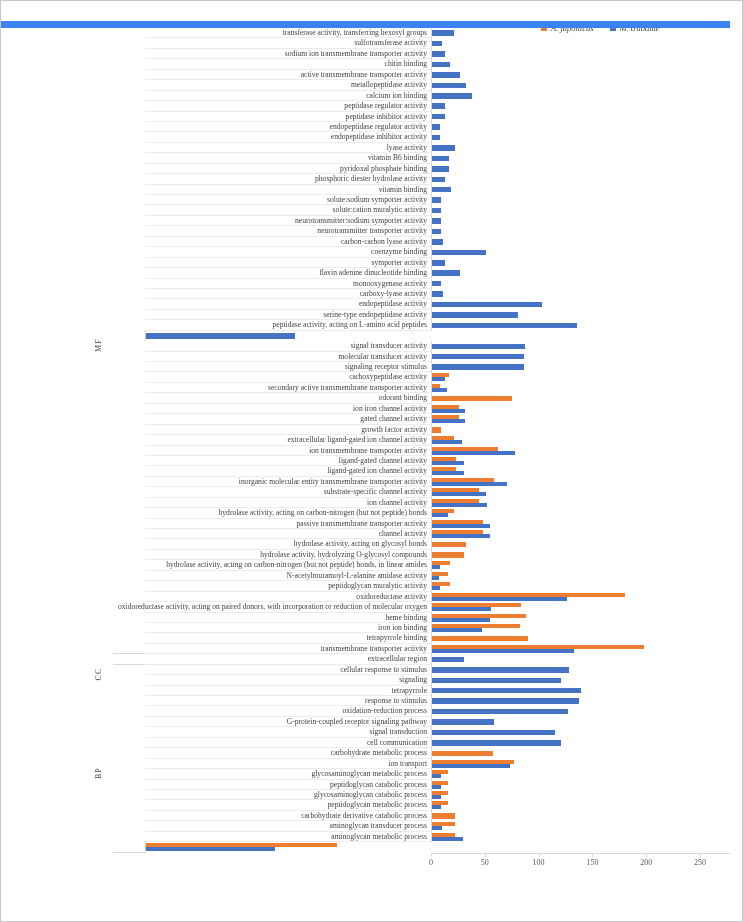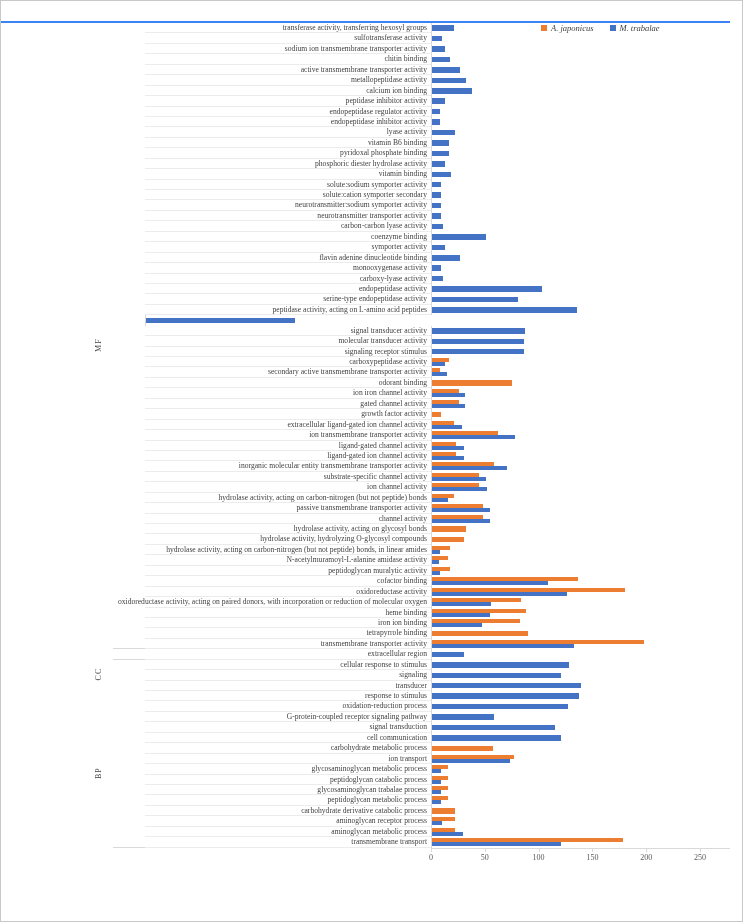--- a/index.html
+++ b/index.html
@@ -2,21 +2,21 @@
 <html><head>
 <meta charset="utf-8">
 <style>
   * { margin:0; padding:0; box-sizing:border-box; }
   body { background:#fff; font-family:"Liberation Serif","DejaVu Serif",serif; }
   .page {
     position:relative; width:743px; height:922px; background:#fff;
     border:1px solid #c8c8c8; overflow:hidden;
   }
   .chart { position:absolute; top:20px; left:0; }
-  .rows { border-top:2px solid #3b82f6; }
+  .rows { border-top:7px solid #3b82f6; }
   .row { display:flex; height:10.45px; margin-left:112px; }
   .group-cell { width:32px; }
   .row.group-last .group-cell { border-bottom:1px solid #d9d9d9; }
   .label-cell {
     width:286px; text-align:right; padding-right:4px;
     font-size:7.6px; line-height:10.4px; color:#3f3f3f;
     white-space:nowrap; border-bottom:1px solid #ececec;
     direction:rtl; 
   }
   .plot-cell { width:299px; position:relative; border-left:1px solid #d9d9d9; }
@@ -112,20 +112,27 @@
         </div>
         <div class="row">
           <div class="group-cell"></div>
           <div class="label-cell" title="calcium ion binding">calcium ion binding</div>
           <div class="plot-cell">
             <div class="bar mt" style="width: 39.8px; top: 2.4px; height: 5.5px;"></div>
           </div>
         </div>
         <div class="row">
           <div class="group-cell"></div>
+          <div class="label-cell" title="peptidase regulator activity">peptidase regulator activity</div>
+          <div class="plot-cell">
+            <div class="bar mt" style="width: 12.9px; top: 2.4px; height: 5.5px;"></div>
+          </div>
+        </div>
+        <div class="row">
+          <div class="group-cell"></div>
           <div class="label-cell" title="peptidase inhibitor activity">peptidase inhibitor activity</div>
           <div class="plot-cell">
             <div class="bar mt" style="width: 12.9px; top: 2.4px; height: 5.5px;"></div>
           </div>
         </div>
         <div class="row">
           <div class="group-cell"></div>
           <div class="label-cell" title="endopeptidase regulator activity">endopeptidase regulator activity</div>
           <div class="plot-cell">
             <div class="bar mt" style="width: 7.5px; top: 2.4px; height: 5.5px;"></div>
@@ -175,21 +182,21 @@
         </div>
         <div class="row">
           <div class="group-cell"></div>
           <div class="label-cell" title="solute:sodium symporter activity">solute:sodium symporter activity</div>
           <div class="plot-cell">
             <div class="bar mt" style="width: 8.6px; top: 2.4px; height: 5.5px;"></div>
           </div>
         </div>
         <div class="row">
           <div class="group-cell"></div>
-          <div class="label-cell" title="solute:cation symporter activity">solute:cation symporter secondary</div>
+          <div class="label-cell" title="solute:cation symporter activity">solute:cation muralytic activity</div>
           <div class="plot-cell">
             <div class="bar mt" style="width: 8.6px; top: 2.4px; height: 5.5px;"></div>
           </div>
         </div>
         <div class="row">
           <div class="group-cell"></div>
           <div class="label-cell" title="neurotransmitter:sodium symporter activity">neurotransmitter:sodium symporter activity</div>
           <div class="plot-cell">
             <div class="bar mt" style="width: 8.6px; top: 2.4px; height: 5.5px;"></div>
           </div>
@@ -450,28 +457,20 @@
         <div class="row">
           <div class="group-cell"></div>
           <div class="label-cell" title="peptidoglycan muralytic activity">peptidoglycan muralytic activity</div>
           <div class="plot-cell">
             <div class="bar aj" style="width: 18.3px; top: 1px; height: 4px;"></div>
             <div class="bar mt" style="width: 7.5px; top: 5px; height: 4px;"></div>
           </div>
         </div>
         <div class="row">
           <div class="group-cell"></div>
-          <div class="label-cell" title="cofactor binding">cofactor binding</div>
-          <div class="plot-cell">
-            <div class="bar aj" style="width: 146.3px; top: 1px; height: 4px;"></div>
-            <div class="bar mt" style="width: 116.2px; top: 5px; height: 4px;"></div>
-          </div>
-        </div>
-        <div class="row">
-          <div class="group-cell"></div>
           <div class="label-cell" title="oxidoreductase activity">oxidoreductase activity</div>
           <div class="plot-cell">
             <div class="bar aj" style="width: 192.6px; top: 1px; height: 4px;"></div>
             <div class="bar mt" style="width: 134.5px; top: 5px; height: 4px;"></div>
           </div>
         </div>
         <div class="row">
           <div class="group-cell"></div>
           <div class="label-cell" title="oxidoreductase activity, acting on paired donors, with incorporation or reduction of molecular oxygen">oxidoreductase activity, acting on paired donors, with incorporation or reduction of molecular oxygen</div>
           <div class="plot-cell">
@@ -526,21 +525,21 @@
         </div>
         <div class="row">
           <div class="group-cell"></div>
           <div class="label-cell" title="signaling">signaling</div>
           <div class="plot-cell">
             <div class="bar mt" style="width: 129.1px; top: 2.4px; height: 5.5px;"></div>
           </div>
         </div>
         <div class="row">
           <div class="group-cell"></div>
-          <div class="label-cell" title="proteolysis">transducer</div>
+          <div class="label-cell" title="proteolysis">tetrapyrrole</div>
           <div class="plot-cell">
             <div class="bar mt" style="width: 148.5px; top: 2.4px; height: 5.5px;"></div>
           </div>
         </div>
         <div class="row">
           <div class="group-cell"></div>
           <div class="label-cell" title="response to stimulus">response to stimulus</div>
           <div class="plot-cell">
             <div class="bar mt" style="width: 147.4px; top: 2.4px; height: 5.5px;"></div>
           </div>
@@ -599,21 +598,21 @@
         <div class="row">
           <div class="group-cell"></div>
           <div class="label-cell" title="peptidoglycan catabolic process">peptidoglycan catabolic process</div>
           <div class="plot-cell">
             <div class="bar aj" style="width: 16.1px; top: 1px; height: 4px;"></div>
             <div class="bar mt" style="width: 8.6px; top: 5px; height: 4px;"></div>
           </div>
         </div>
         <div class="row">
           <div class="group-cell"></div>
-          <div class="label-cell" title="glycosaminoglycan catabolic process">glycosaminoglycan trabalae process</div>
+          <div class="label-cell" title="glycosaminoglycan catabolic process">glycosaminoglycan catabolic process</div>
           <div class="plot-cell">
             <div class="bar aj" style="width: 16.1px; top: 1px; height: 4px;"></div>
             <div class="bar mt" style="width: 8.6px; top: 5px; height: 4px;"></div>
           </div>
         </div>
         <div class="row">
           <div class="group-cell"></div>
           <div class="label-cell" title="peptidoglycan metabolic process">peptidoglycan metabolic process</div>
           <div class="plot-cell">
             <div class="bar aj" style="width: 16.1px; top: 1px; height: 4px;"></div>
@@ -622,37 +621,36 @@
         </div>
         <div class="row">
           <div class="group-cell"></div>
           <div class="label-cell" title="carbohydrate derivative catabolic process">carbohydrate derivative catabolic process</div>
           <div class="plot-cell">
             <div class="bar aj" style="width: 22.6px; top: 2.4px; height: 5.5px;"></div>
           </div>
         </div>
         <div class="row">
           <div class="group-cell"></div>
-          <div class="label-cell" title="aminoglycan catabolic process">aminoglycan receptor process</div>
+          <div class="label-cell" title="aminoglycan catabolic process">aminoglycan transducer process</div>
           <div class="plot-cell">
             <div class="bar aj" style="width: 22.6px; top: 1px; height: 4px;"></div>
             <div class="bar mt" style="width: 9.7px; top: 5px; height: 4px;"></div>
           </div>
         </div>
         <div class="row">
           <div class="group-cell"></div>
           <div class="label-cell" title="aminoglycan metabolic process">aminoglycan metabolic process</div>
           <div class="plot-cell">
             <div class="bar aj" style="width: 22.6px; top: 1px; height: 4px;"></div>
             <div class="bar mt" style="width: 31.2px; top: 5px; height: 4px;"></div>
           </div>
         </div>
         <div class="row group-last">
           <div class="group-cell"></div>
-          <div class="label-cell" title="transmembrane transport">transmembrane transport</div>
           <div class="plot-cell">
             <div class="bar aj" style="width: 190.5px; top: 1px; height: 4px;"></div>
             <div class="bar mt" style="width: 129.1px; top: 5px; height: 4px;"></div>
           </div>
         </div>
       </div>
     <div class="x-axis">
         <div class="x-tick" style="left: 0px;"></div>
         <div class="x-tick-label" style="left: 0px;">0</div>
         <div class="x-tick" style="left: 53.8px;"></div>

